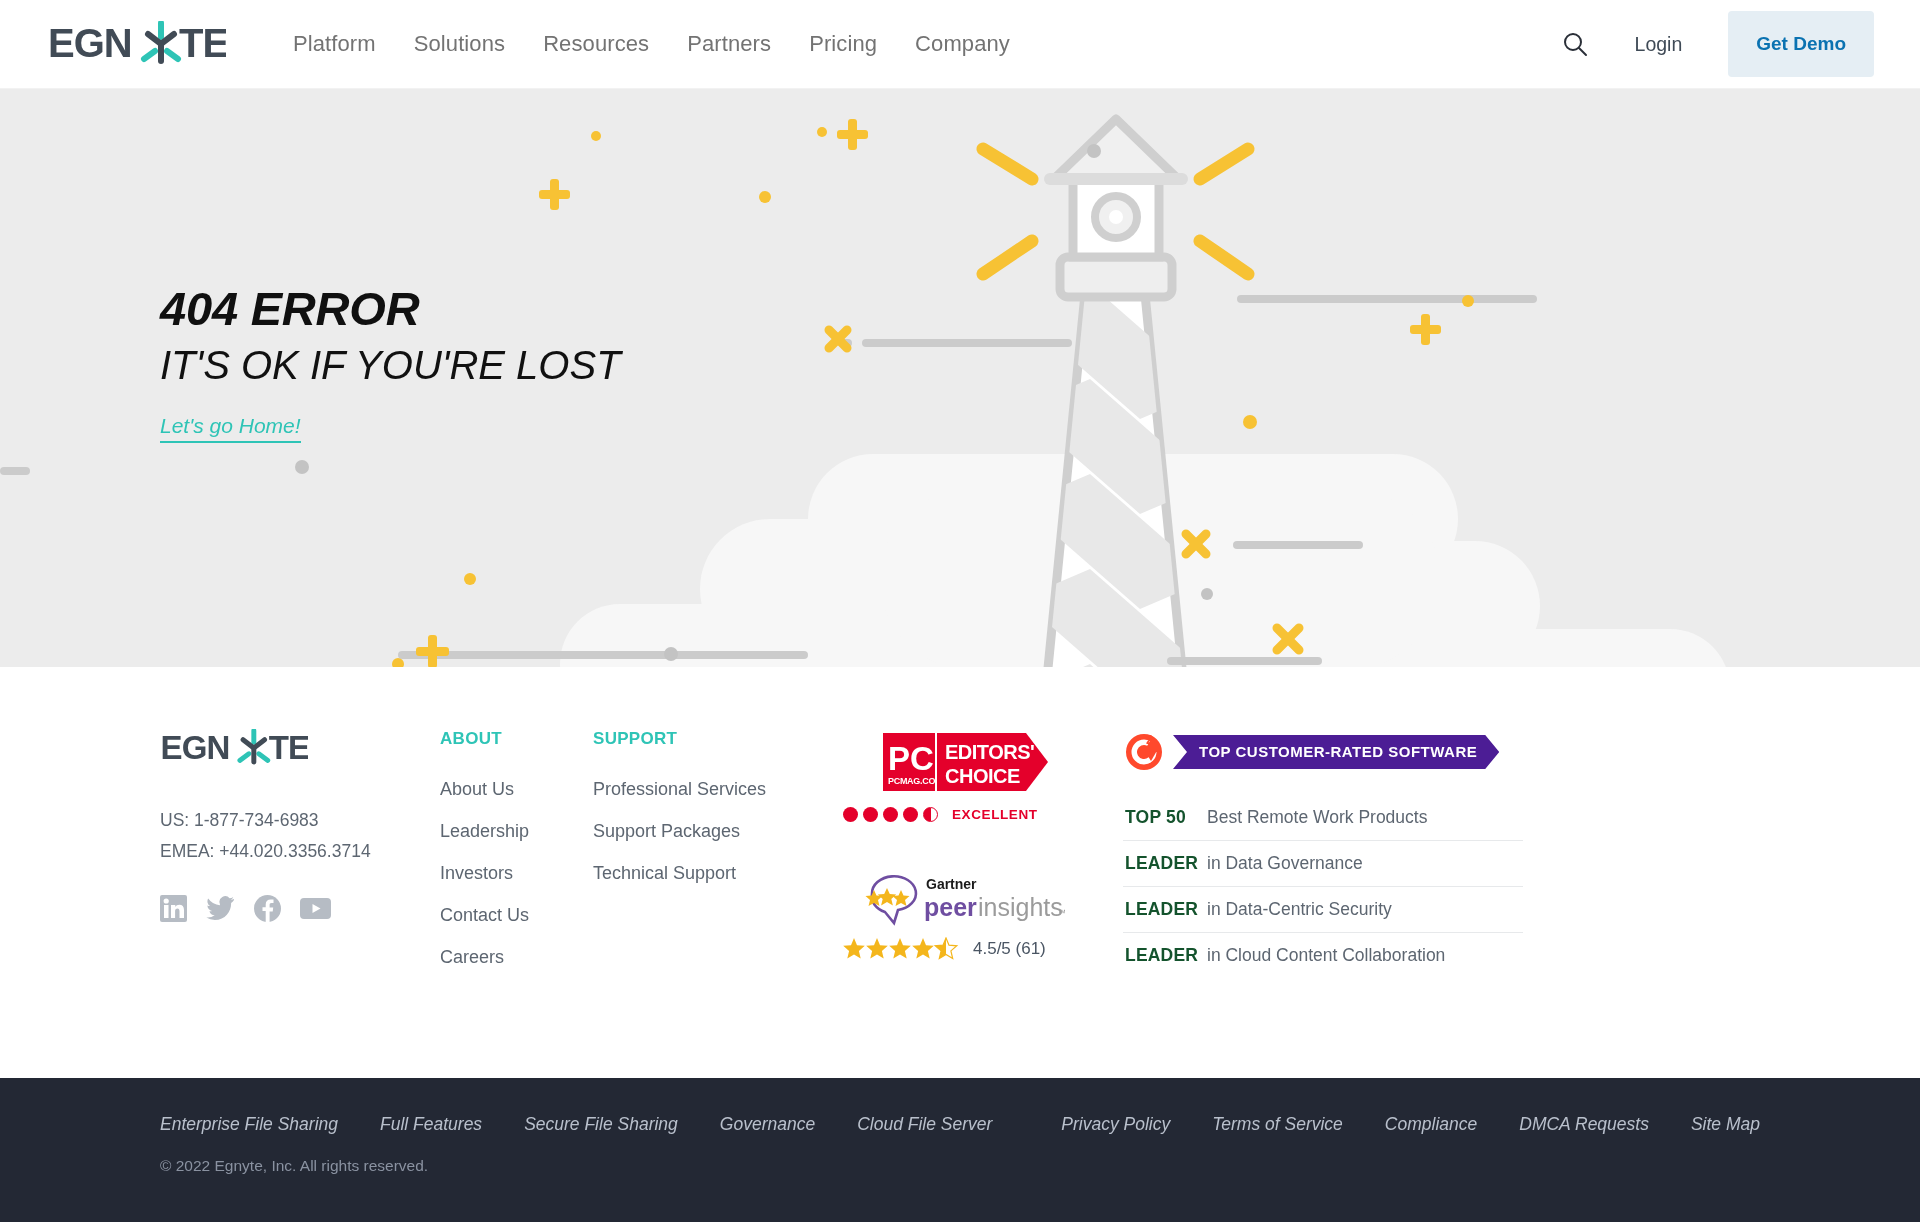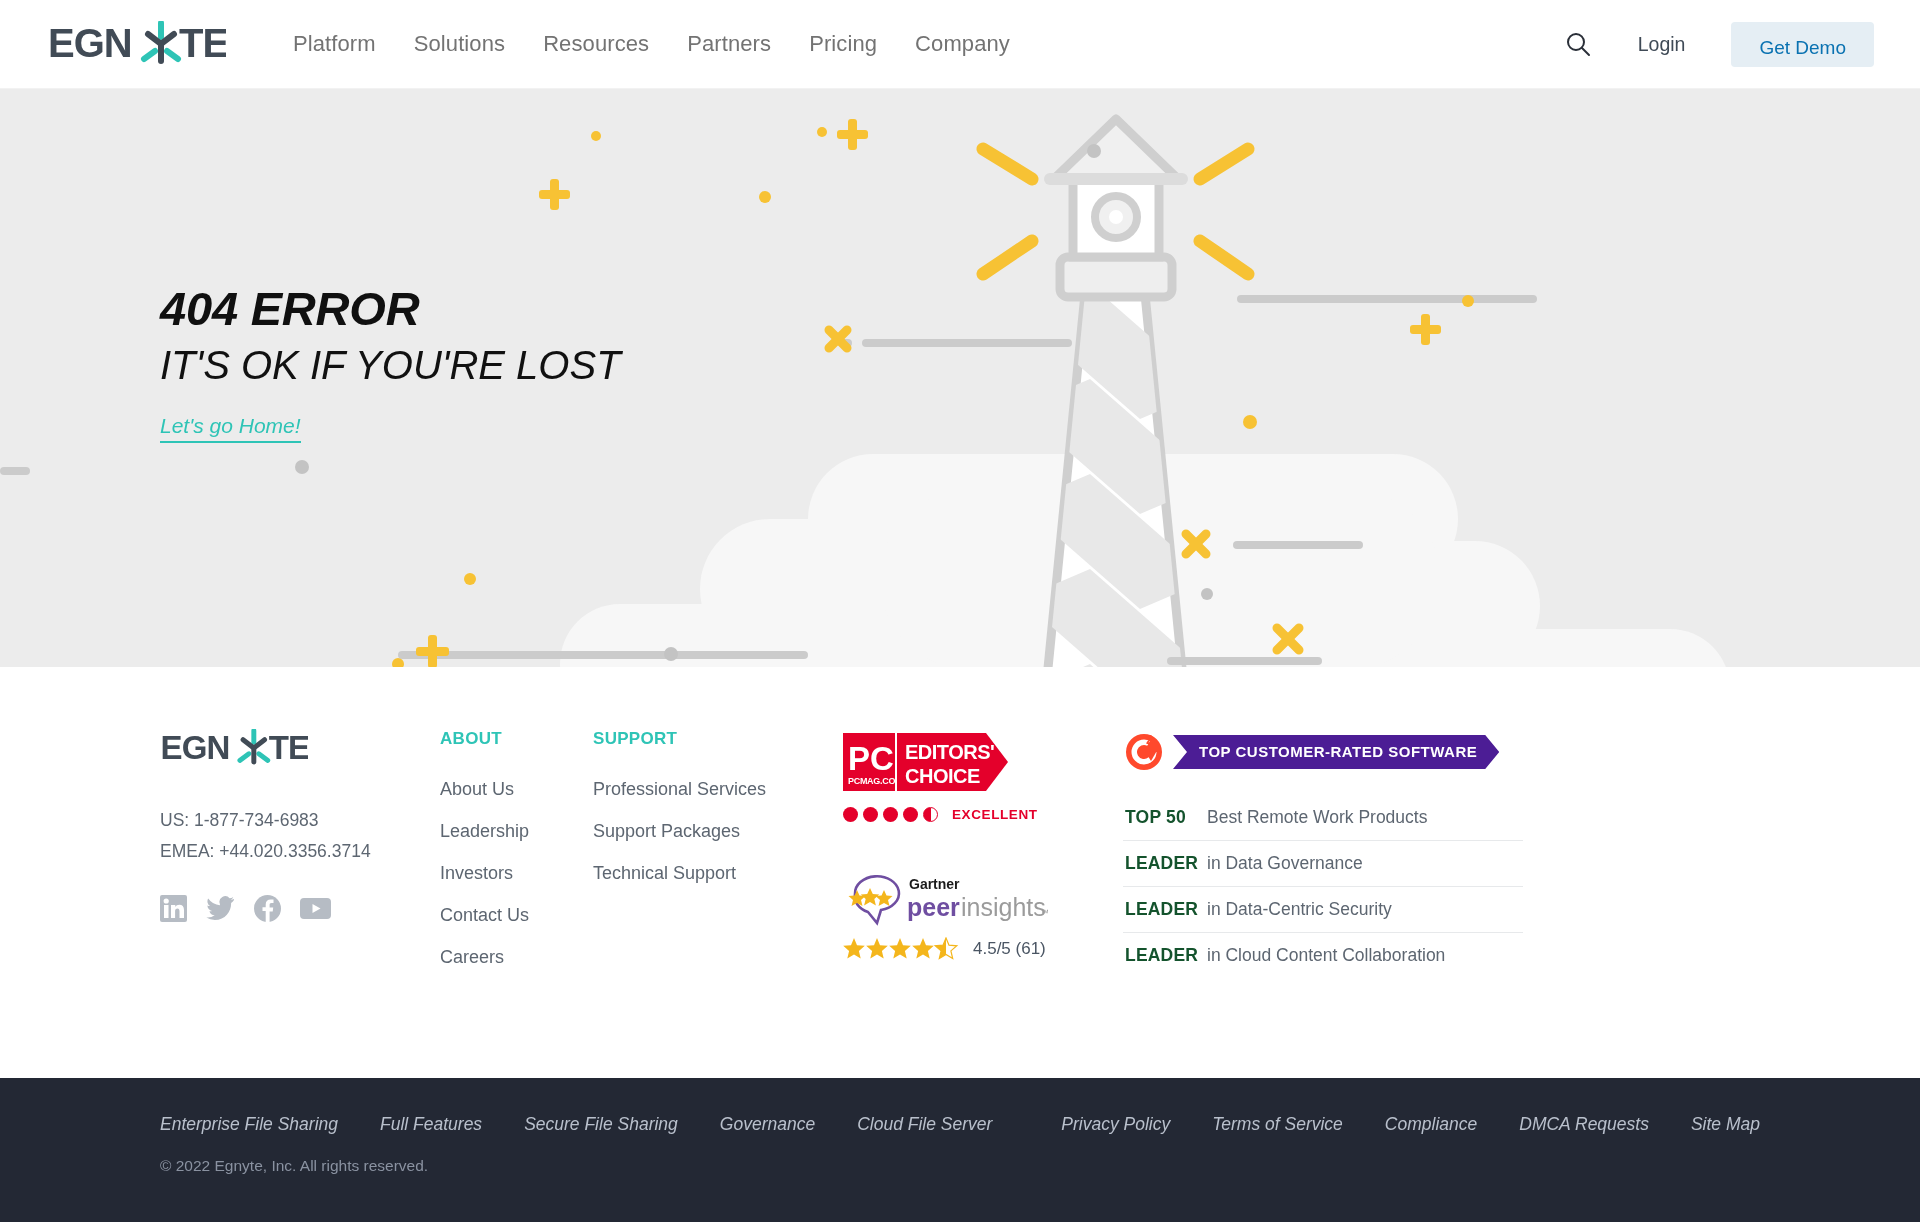--- a/index.html
+++ b/index.html
@@ -65,25 +65,25 @@
     line-height: 52px;
     cursor: pointer;
     white-space: nowrap;
     margin-right: 22px;
     font-family: "Liberation Sans", sans-serif;
   }
   .btn-demo {
     background: #e5eef4;
     color: #0A72B1;
     font-size: 19px;
-    font-weight: normal;
+    font-weight: bold;
     border: none;
     border-radius: 4px;
     padding: 0 28px;
-    height: 45px;
+    height: 66px;
     line-height: 52px;
     cursor: pointer;
     white-space: nowrap;
     font-family: "Liberation Sans", sans-serif;
   }
 
   
   .hero {
     position: relative;
     height: 578px;
@@ -171,21 +171,21 @@
     font-size: 18px;
     color: #5d6671;
     text-decoration: none;
     line-height: 1.72;
     margin-bottom: 11px;
     cursor: pointer;
     white-space: nowrap;
   }
 
   
-  .fcol-badges { width: 245px; margin-left: 18px; padding-top: 4px;}
+  .fcol-badges { width: 245px; margin-left: 18px; padding-top: 4px; text-align: center;}
   .pc-badge { display: block; }
   .pc-dots { display: flex; align-items: center; margin-top: 12px; gap: 5px; }
   .pc-dot { width: 15px; height: 15px; border-radius: 50%; background: #e4002b; display:block;}
   .pc-dot.half {
     background: linear-gradient(90deg,#e4002b 50%, #ffffff 50%);
     border: 1.5px solid #e4002b;
   }
   .pc-excellent {
     font-size: 13.5px; font-weight: bold; color: #e4002b;
     letter-spacing: .6px; margin-left: 9px;

